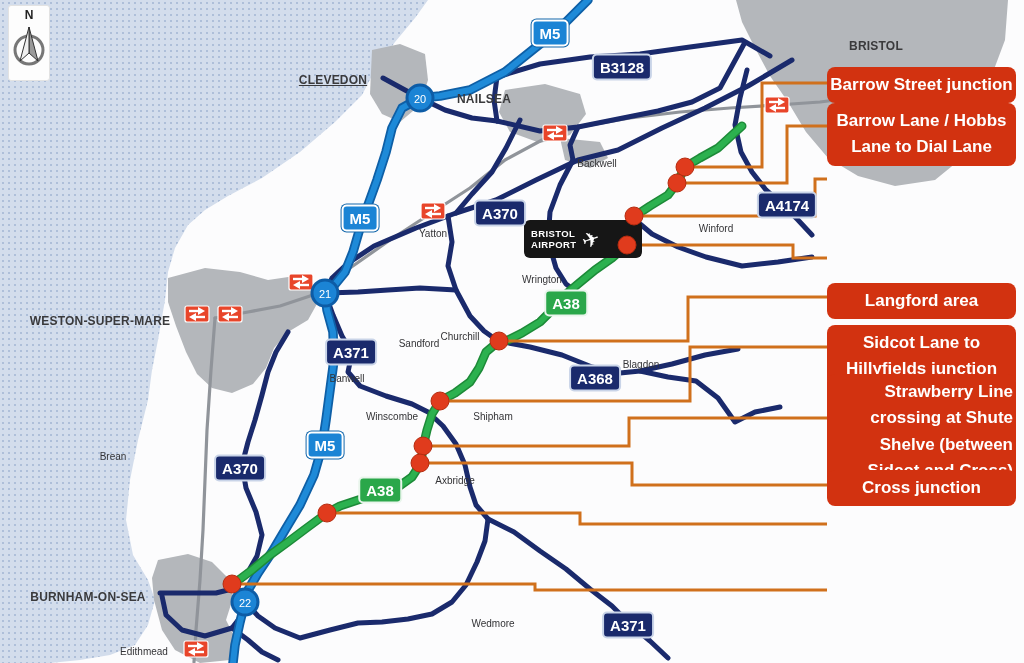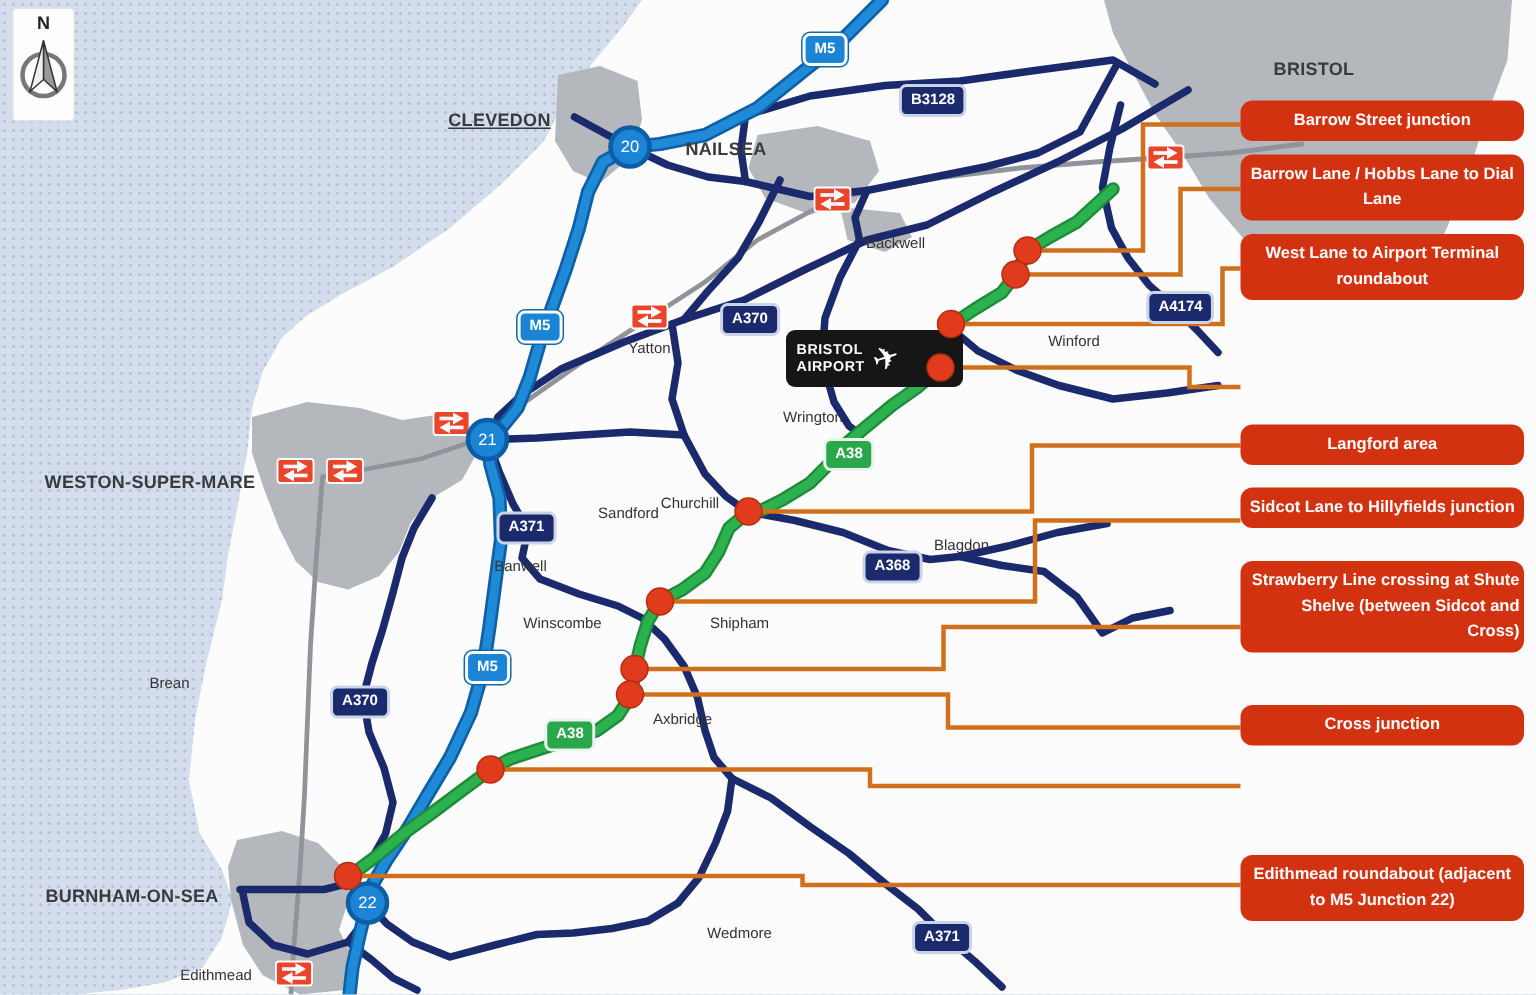--- a/index.html
+++ b/index.html
@@ -9,41 +9,41 @@
     background-color:#d3ddec;
     background-image:radial-gradient(circle,#aebfd9 0.8px,rgba(0,0,0,0) 1px);
     background-size:6px 6px;
   }
   .stage svg.map-svg{position:absolute;left:0;top:0;}
   .lbl{position:absolute;transform:translate(-50%,-50%);white-space:nowrap;z-index:30;}
   .city{font-size:12px;font-weight:bold;color:#3a3a3c;letter-spacing:.2px;}
   .town{font-size:10px;color:#333336;}
   .mshield,.rshield,.gshield{
     position:absolute;transform:translate(-50%,-50%);z-index:25;
-    color:#fff;font-weight:bold;font-size:10px;line-height:1;
+    color:#fff;font-weight:bold;font-size:15px;line-height:1;
     padding:4px 6px;border-radius:5px;white-space:nowrap;
   }
   .mshield{background:#1b84d5;border:2px solid #fff;box-shadow:0 0 0 1px #1266ab;}
   .rshield{background:#1a2a6c;border:2px solid #c9d4e8;}
   .gshield{background:#2aa74a;border:2px solid #e9f5ec;}
   .jct{
     position:absolute;transform:translate(-50%,-50%);z-index:26;
     width:23px;height:23px;border-radius:50%;
     background:#1b84d5;border:3px solid #0d5ca6;color:#fff;
     font-size:11px;font-weight:normal;display:flex;align-items:center;justify-content:center;
   }
   .dot{
     position:absolute;transform:translate(-50%,-50%);z-index:28;
     width:19px;height:19px;border-radius:50%;
     background:#e03b1d;border:1px solid #b62c10;box-sizing:border-box;
   }
   .callout{
     position:absolute;left:827px;width:189px;z-index:40;
     background:#d23210;color:#fff;border-radius:8px;
-    font-size:11px;font-weight:bold;line-height:1.55;text-align:center;
+    font-size:17px;font-weight:bold;line-height:1.55;text-align:center;
     padding:5px 3px;box-sizing:border-box;
   }
   .airport{
     position:absolute;left:524px;top:220px;width:118px;height:38px;z-index:24;
     background:#161616;border-radius:6px;color:#fff;
     display:flex;align-items:center;gap:5px;padding:0 7px;box-sizing:border-box;
   }
   .airport .txt{font-size:9.5px;font-weight:bold;line-height:1.2;letter-spacing:.4px;}
   .airport .plane{font-size:21px;transform:rotate(-18deg);line-height:1;}
   .compass{
@@ -188,38 +188,36 @@
   <div class="lbl city" style="left:88px;top:597px;">BURNHAM-ON-SEA</div>
 
   <div class="lbl town" style="left:597px;top:163px;">Backwell</div>
   <div class="lbl town" style="left:433px;top:233px;">Yatton</div>
   <div class="lbl town" style="left:716px;top:228px;">Winford</div>
   <div class="lbl town" style="left:542px;top:279px;">Wrington</div>
   <div class="lbl town" style="left:460px;top:336px;">Churchill</div>
   <div class="lbl town" style="left:395px;top:343px;padding-left:48px;">Sandford</div>
   <div class="lbl town" style="left:347px;top:378px;">Banwell</div>
   <div class="lbl town" style="left:641px;top:364px;">Blagdon</div>
-  <div class="lbl town" style="left:375px;top:416px;">Winscombe</div>
+  <div class="lbl town" style="left:392px;top:416px;">Winscombe</div>
   <div class="lbl town" style="left:493px;top:416px;">Shipham</div>
   <div class="lbl town" style="left:455px;top:480px;">Axbridge</div>
   <div class="lbl town" style="left:493px;top:623px;">Wedmore</div>
   <div class="lbl town" style="left:144px;top:651px;">Edithmead</div>
   <div class="lbl town" style="left:113px;top:456px;">Brean</div>
 
   <div class="compass">
     <div class="n">N</div>
     <svg width="40" height="52" viewBox="0 0 40 52">
       <circle cx="20" cy="28" r="14" fill="none" stroke="#777" stroke-width="3"></circle>
       <path d="M20 5 L29 39 L20 31 Z" fill="#9a9a9a" stroke="#333" stroke-width="1"></path>
       <path d="M20 5 L11 39 L20 31 Z" fill="#efefef" stroke="#333" stroke-width="1"></path>
     </svg>
   </div>
 
   <div class="callout" style="top:67px;">Barrow Street junction</div>
   <div class="callout" style="top:103px;">Barrow Lane / Hobbs Lane to Dial Lane</div>
-  <div class="callout" style="top:156px;">West Lane to Airport Terminal roundabout</div>
   <div class="callout" style="top:283px;">Langford area</div>
   <div class="callout" style="top:325px;">Sidcot Lane to Hillyfields junction</div>
   <div class="callout" style="top:374px;text-align:right;">Strawberry Line crossing at Shute Shelve (between Sidcot and Cross)</div>
   <div class="callout" style="top:470px;">Cross junction</div>
-  <div class="callout" style="top:570px;">Edithmead roundabout (adjacent to M5 Junction 22)</div>
 
 </div>
 
 </body></html>

